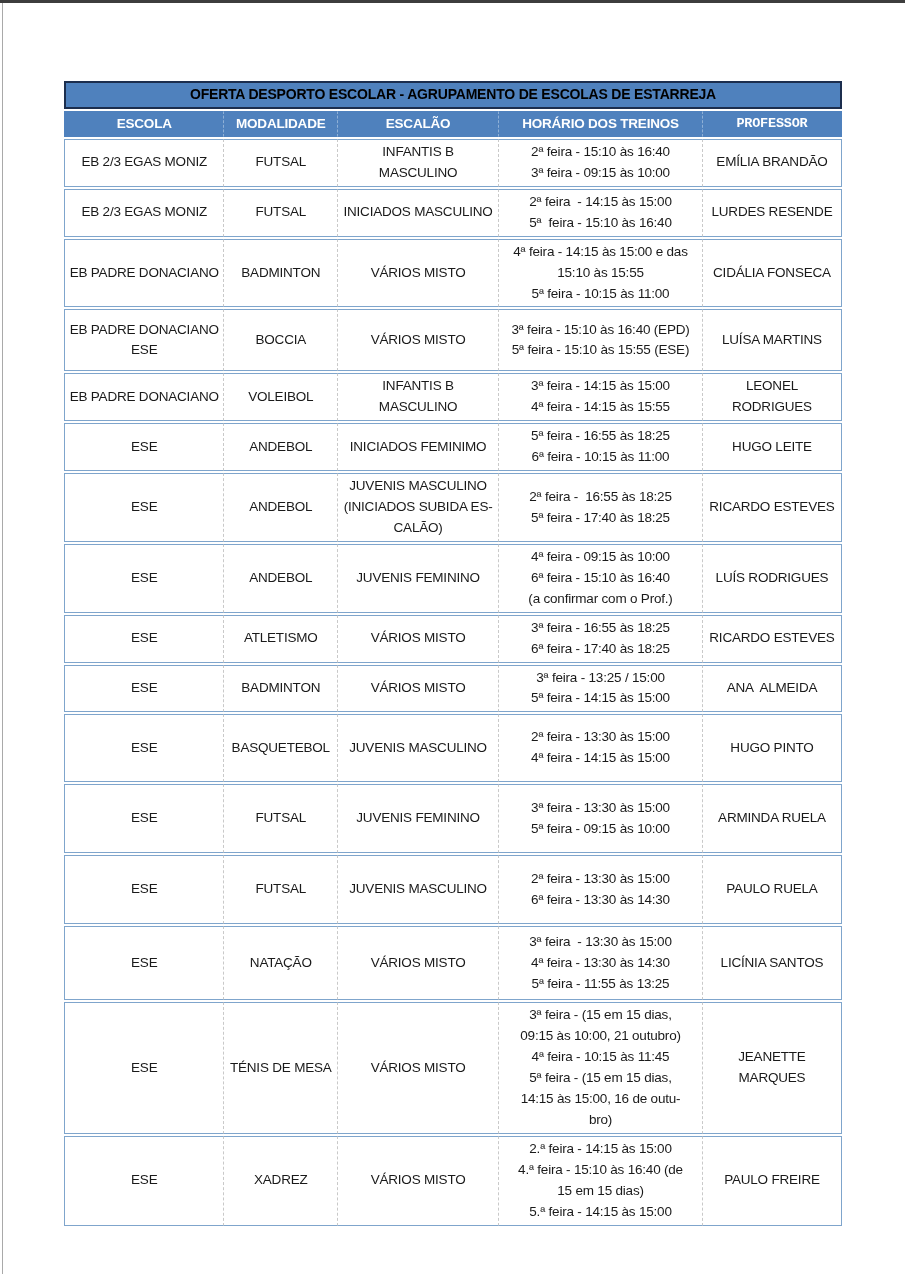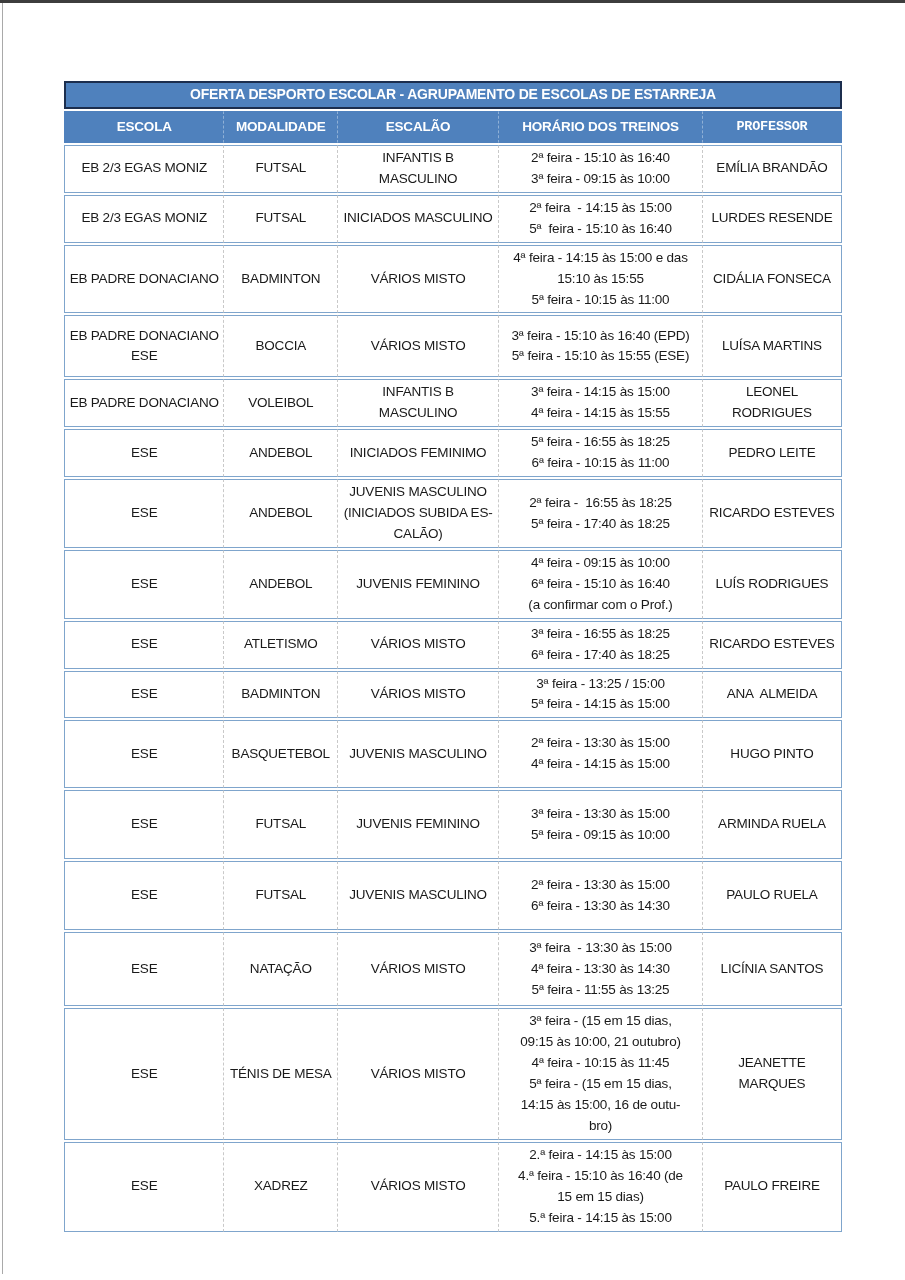--- a/index.html
+++ b/index.html
@@ -32,32 +32,32 @@
     text-align: center;
     vertical-align: middle;
     font-size: 13.5px;
     letter-spacing: -0.2px;
     line-height: 1.55;
     white-space: pre-wrap;
     overflow: hidden;
   }
   td.title-cell {
     background: #4f81bd;
-    color: #ffffff;
+    color: #000000;
     font-weight: bold;
     font-size: 14px;
     height: 28px;
     border: 2px solid #1c2e4e;
     line-height: 1.1;
   }
   tr.header-row th {
     background: #4f81bd;
     color: #ffffff;
     font-weight: bold;
-    height: 32px;
+    height: 26px;
     border-top: 1px solid #4f81bd;
     border-bottom: 1px solid #4f81bd;
   }
   tr.header-row th + th { border-left: 1px dashed #8fb0d6; }
   tr.header-row th:first-child { border-left: 1px solid #4f81bd; }
   tr.header-row th:last-child  { border-right: 1px solid #4f81bd; font-family: Liberation Mono, monospace; }
   tr.data-row td {
     background: #ffffff;
     border-top: 1px solid #7fa5cc;
     border-bottom: 1px solid #7fa5cc;
@@ -136,21 +136,21 @@
           <td>3ª feira - 14:15 às 15:00
 4ª feira - 14:15 às 15:55</td>
           <td>LEONEL RODRIGUES</td>
         </tr>
         <tr class="data-row" style="height:40px">
           <td>ESE</td>
           <td>ANDEBOL</td>
           <td>INICIADOS FEMINIMO</td>
           <td>5ª feira - 16:55 às 18:25
 6ª feira - 10:15 às 11:00</td>
-          <td>PEDRO LEITE</td>
+          <td>HUGO LEITE</td>
         </tr>
         <tr class="data-row" style="height:63px">
           <td>ESE</td>
           <td>ANDEBOL</td>
           <td>JUVENIS MASCULINO
 (INICIADOS SUBIDA ES-
 CALÃO)</td>
           <td>2ª feira -  16:55 às 18:25
 5ª feira - 17:40 às 18:25</td>
           <td>RICARDO ESTEVES</td>

